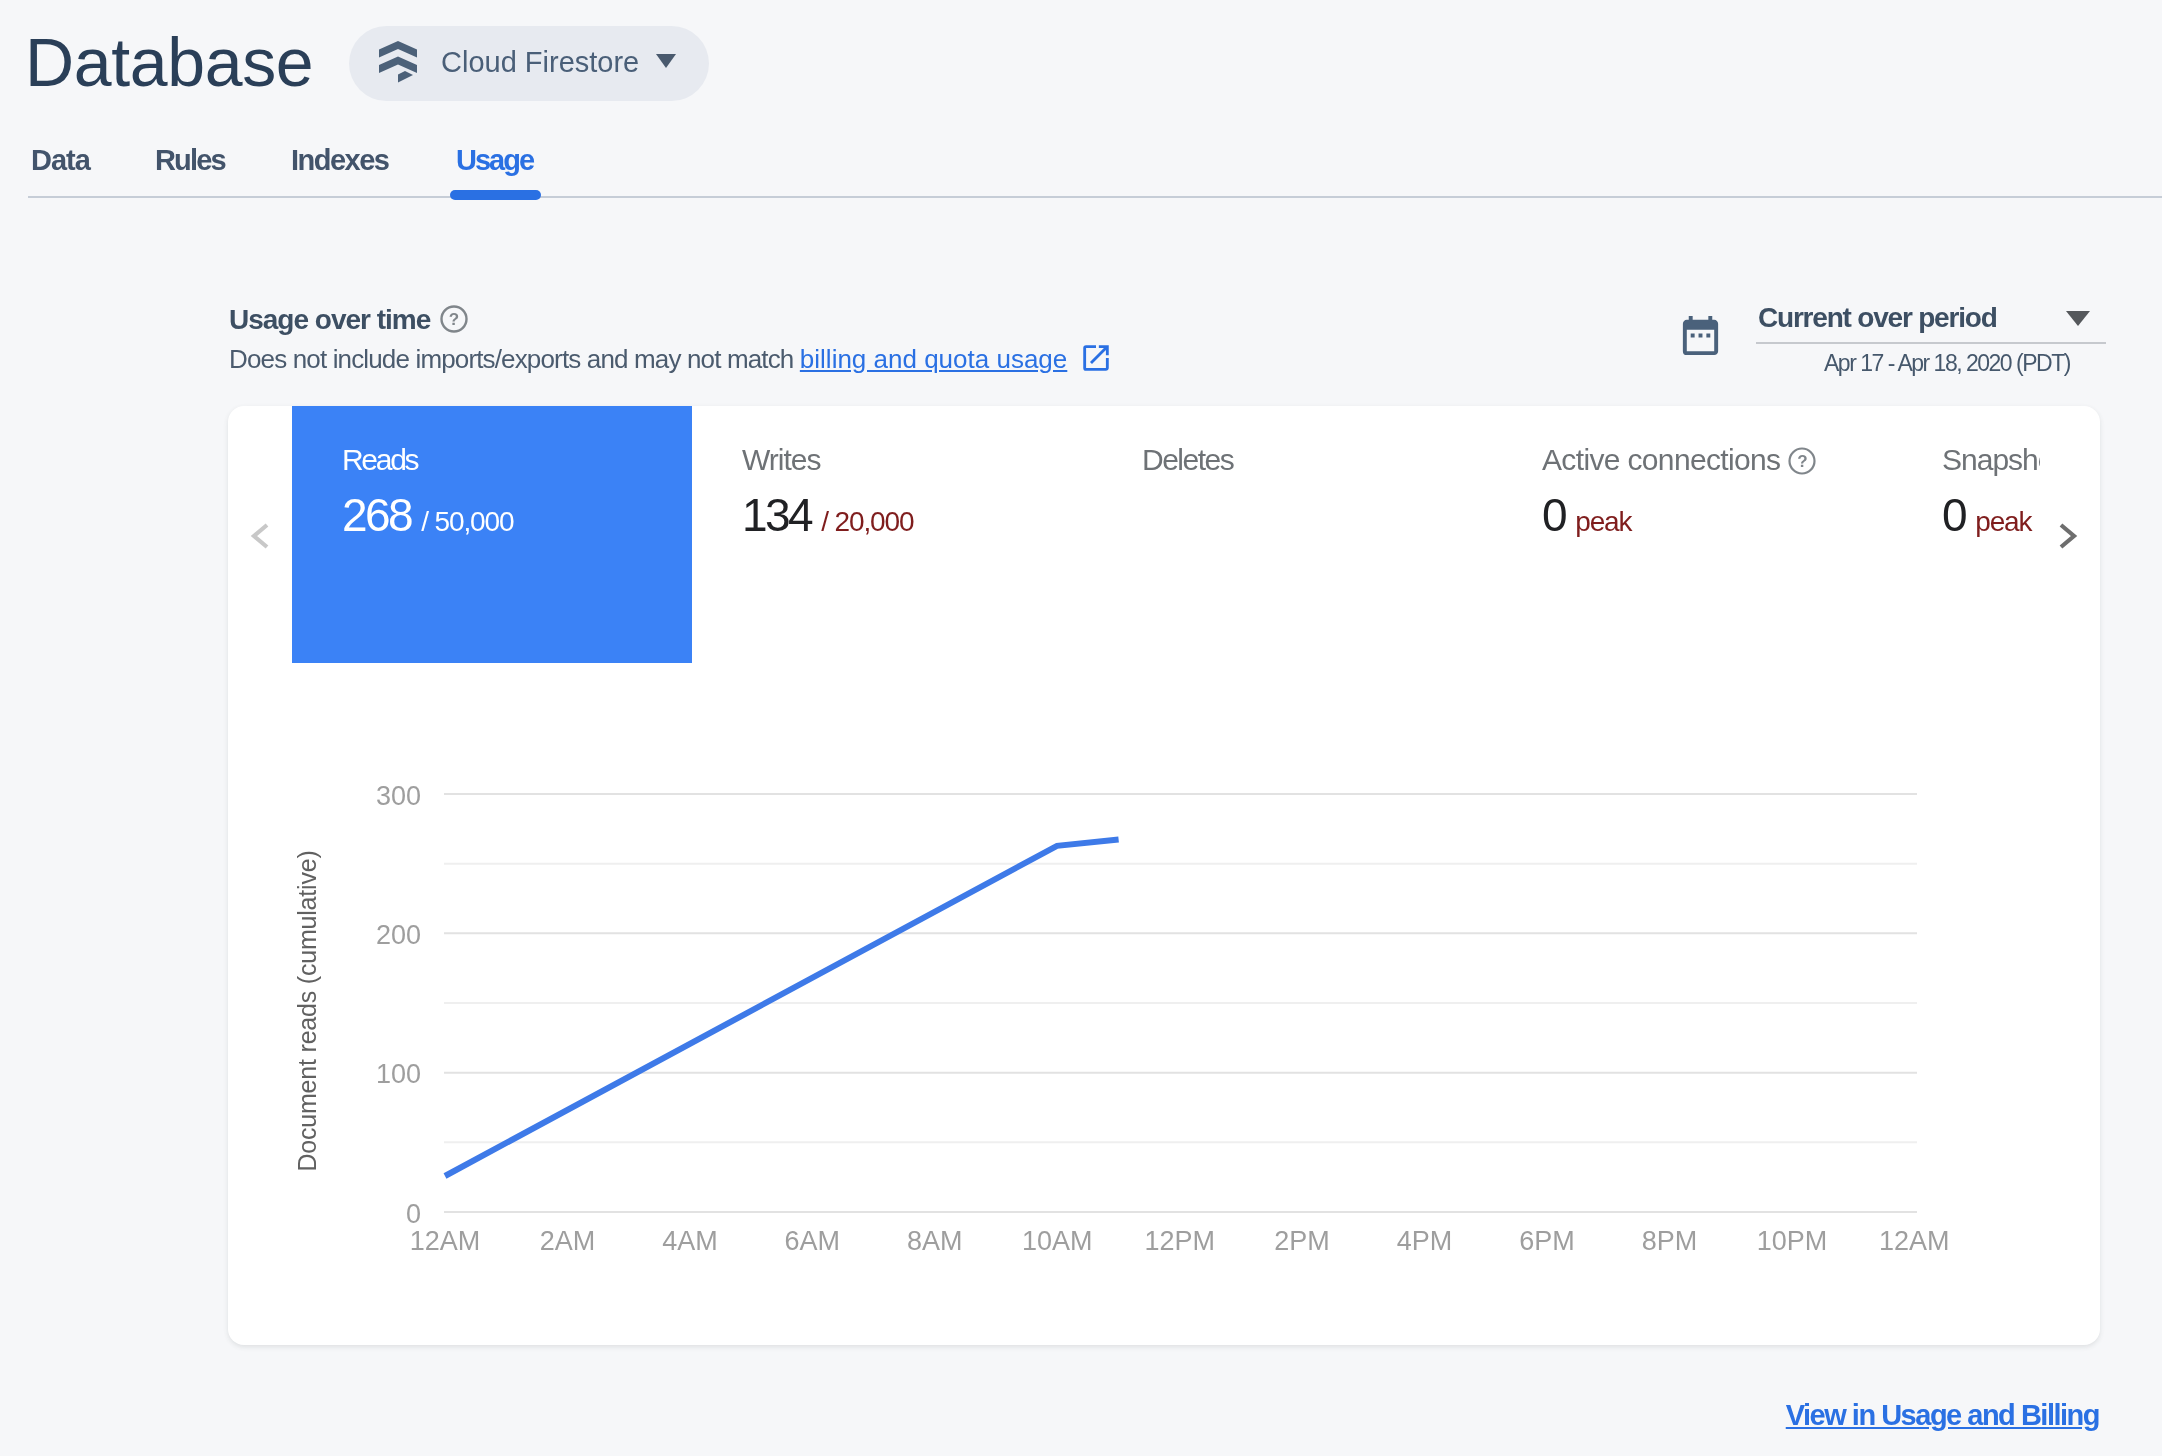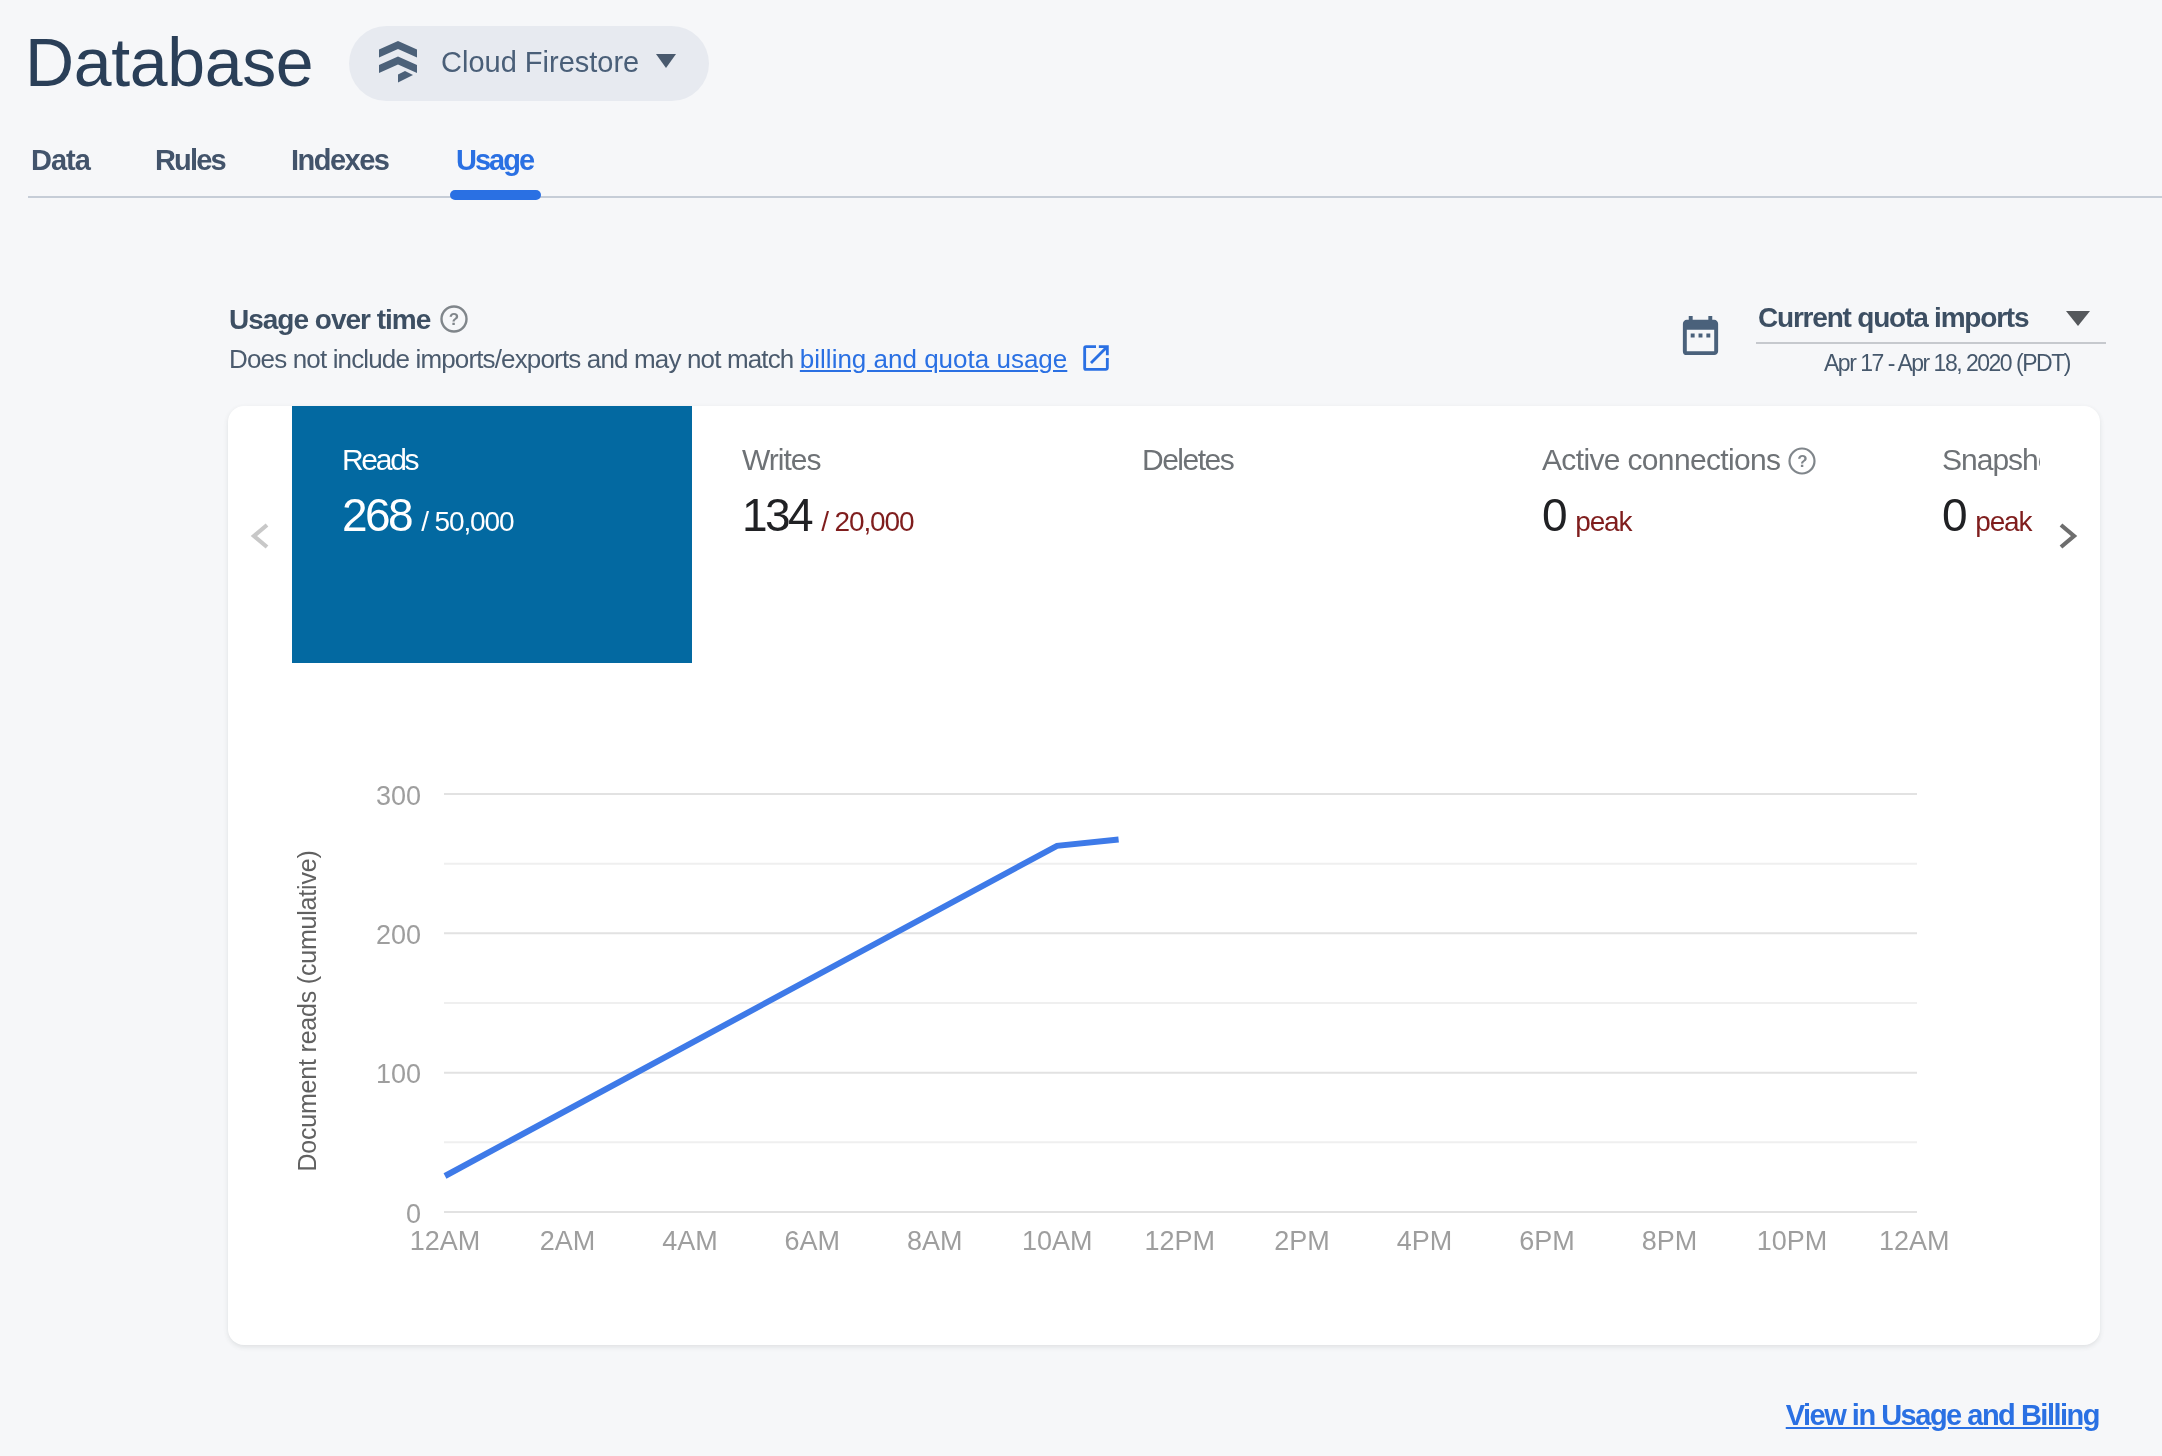--- a/index.html
+++ b/index.html
@@ -26,21 +26,21 @@
   .cqp-line { left:1756px; top:342px; width:350px; height:2px; background:#c6c9ce; }
   .cqp-date { left:1824px; top:352px; font-size:23px; color:#46586c; letter-spacing:-1.5px; }
 
   .card { left:228px; top:406px; width:1872px; height:939px; background:#ffffff; border-radius:16px; box-shadow:0 2px 5px rgba(60,64,67,0.12); }
 
   .mscroll { position:absolute; left:64px; top:0; width:1748px; height:257px; overflow:hidden; }
   .mcol { position:absolute; top:0; width:400px; height:257px; padding:39px 0 0 50px; }
   .mlabel { font-size:30px; line-height:30px; color:#6e7276; letter-spacing:-1px; }
   .mval { margin-top:16.5px; font-size:46px; line-height:46px; color:#202124; letter-spacing:-2.6px; }
   .mden { font-size:28px; color:#7f1d1d; letter-spacing:-1.1px; }
-  .mcol.sel { background:#0369a1; }
+  .mcol.sel { background:#3b82f6; }
   .mcol.sel .mlabel, .mcol.sel .mval, .mcol.sel .mden { color:#ffffff; }
 
   .blink { left:0; top:1401px; width:2099px; text-align:right; font-size:29px; font-weight:700; color:#2a70e3; text-decoration:underline; letter-spacing:-1.5px; }
 </style>
 </head>
 <body>
   <div class="abs title">Database</div>
   <div class="abs chip"></div>
   <svg class="abs" style="left:379px;top:41px;" width="38" height="46" viewBox="0 0 38 46">
     <g fill="#4c6179">
@@ -65,21 +65,21 @@
     <text x="14" y="20" font-size="17" font-weight="bold" fill="#80868b" text-anchor="middle" font-family="Liberation Sans">?</text>
   </svg>
   <div class="abs subline">Does not include imports/exports and may not match <a href="#">billing and quota usage</a></div>
   <svg class="abs" style="left:1079px;top:341px;" width="34" height="34" viewBox="0 0 24 24">
     <path fill="#2a70e3" d="M19 19H5V5h7V3H5a2 2 0 0 0-2 2v14a2 2 0 0 0 2 2h14c1.1 0 2-.9 2-2v-7h-2v7zM14 3v2h3.59l-9.83 9.83 1.41 1.41L19 6.41V10h2V3h-7z"></path>
   </svg>
 
   <svg class="abs" style="left:1676.5px;top:312px;" width="47" height="47" viewBox="0 0 24 24">
     <path fill="#4a617b" d="M9 11H7v2h2v-2zm4 0h-2v2h2v-2zm4 0h-2v2h2v-2zm2-7h-1V2h-2v2H8V2H6v2H5c-1.11 0-1.99.9-1.99 2L3 20a2 2 0 0 0 2 2h14c1.1 0 2-.9 2-2V6c0-1.1-.9-2-2-2zm0 16H5V9h14v11z"></path>
   </svg>
-  <div class="abs cqp">Current quota imports</div>
+  <div class="abs cqp">Current over period</div>
   <div class="abs cqp-caret"></div>
   <div class="abs cqp-line"></div>
   <div class="abs cqp-date">Apr 17 - Apr 18, 2020 (PDT)</div>
 
   <div class="abs card">
     <div class="mscroll">
       <div class="mcol sel" style="left:0px;">
         <div class="mlabel" style="letter-spacing:-2.3px;">Reads</div>
         <div class="mval">268 <span class="mden">/ 50,000</span></div>
       </div>

